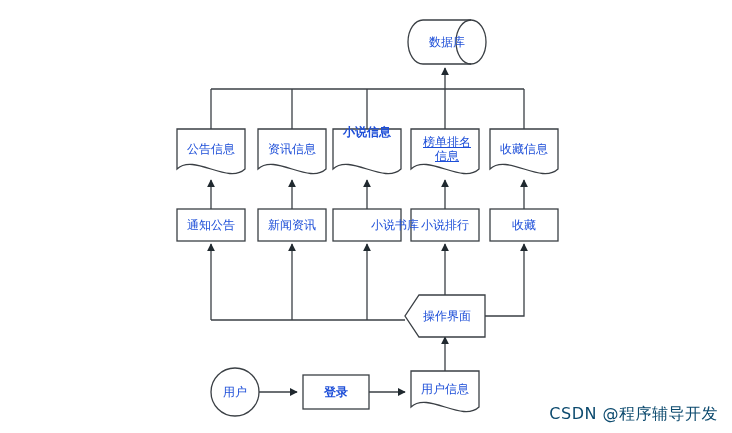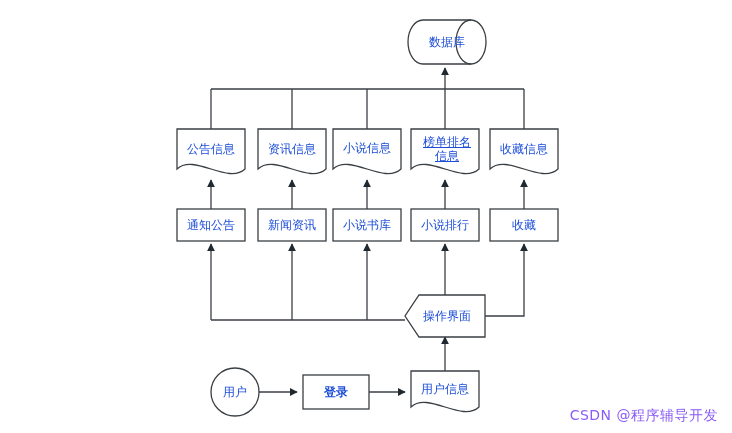--- a/index.html
+++ b/index.html
@@ -15,22 +15,22 @@
     line-height:14px;
     text-align:center;
     white-space:pre-line;
     display:flex;align-items:center;justify-content:center;
     pointer-events:none;
     font-family:"DejaVu Sans","Liberation Sans",sans-serif;
   }
   .watermark{
     position:absolute;
     right:14px;bottom:8px;
-    font-size:14px;
-    color:#8b5cf6;
+    font-size:16px;
+    color:#0c4a6e;
     letter-spacing:.5px;
     font-family:"DejaVu Sans","Liberation Sans",sans-serif;
   }
 </style>
 </head>
 <body>
 
 <svg id="canvas" viewBox="0 0 732 433">
   <defs>
     <marker id="arrow" viewBox="0 0 10 10" refX="9" refY="5" markerWidth="6" markerHeight="6" orient="auto-start-reverse">
@@ -93,27 +93,27 @@
 
     <rect x="303" y="375" width="66" height="34"></rect>
 
     <path d="M 411 371 L 479 371 L 479 407 C 462 423 428 391 411 407 Z"></path>
   </g>
 </svg>
 
 <div class="node-label" style="left:408px;top:20px;width:78px;height:44px;">数据库</div>
 <div class="node-label" style="left:177px;top:129px;width:68px;height:40px;">公告信息</div>
 <div class="node-label" style="left:258px;top:129px;width:68px;height:40px;">资讯信息</div>
-<div class="node-label" style="left:333px;top:128px;width:68px;height:40px;">小说信息</div>
+<div class="node-label" style="left:333px;top:112px;width:68px;height:40px;font-weight:bold;">小说信息</div>
 <div class="node-label" style="left:411px;top:129px;width:72px;height:40px;text-decoration:underline;">榜单排名
 信息</div>
 <div class="node-label" style="left:490px;top:129px;width:68px;height:40px;">收藏信息</div>
 <div class="node-label" style="left:177px;top:209px;width:68px;height:32px;">通知公告</div>
 <div class="node-label" style="left:258px;top:209px;width:68px;height:32px;text-align:center;">新闻资讯</div>
-<div class="node-label" style="left:333px;top:209px;width:68px;height:32px;">小说书库</div>
+<div class="node-label" style="left:333px;top:209px;width:68px;height:32px;padding-left:28px;">小说书库</div>
 <div class="node-label" style="left:411px;top:209px;width:68px;height:32px;">小说排行</div>
 <div class="node-label" style="left:490px;top:209px;width:68px;height:32px;">收藏</div>
 <div class="node-label" style="left:409px;top:295px;width:76px;height:42px;text-align:right;">操作界面</div>
 <div class="node-label" style="left:211px;top:368px;width:48px;height:48px;">用户</div>
 <div class="node-label" style="left:303px;top:375px;width:66px;height:34px;font-weight:bold;">登录</div>
 <div class="node-label" style="left:411px;top:371px;width:68px;height:36px;">用户信息</div>
 
 <div class="watermark">CSDN @程序辅导开发</div>
 
 </body></html>

